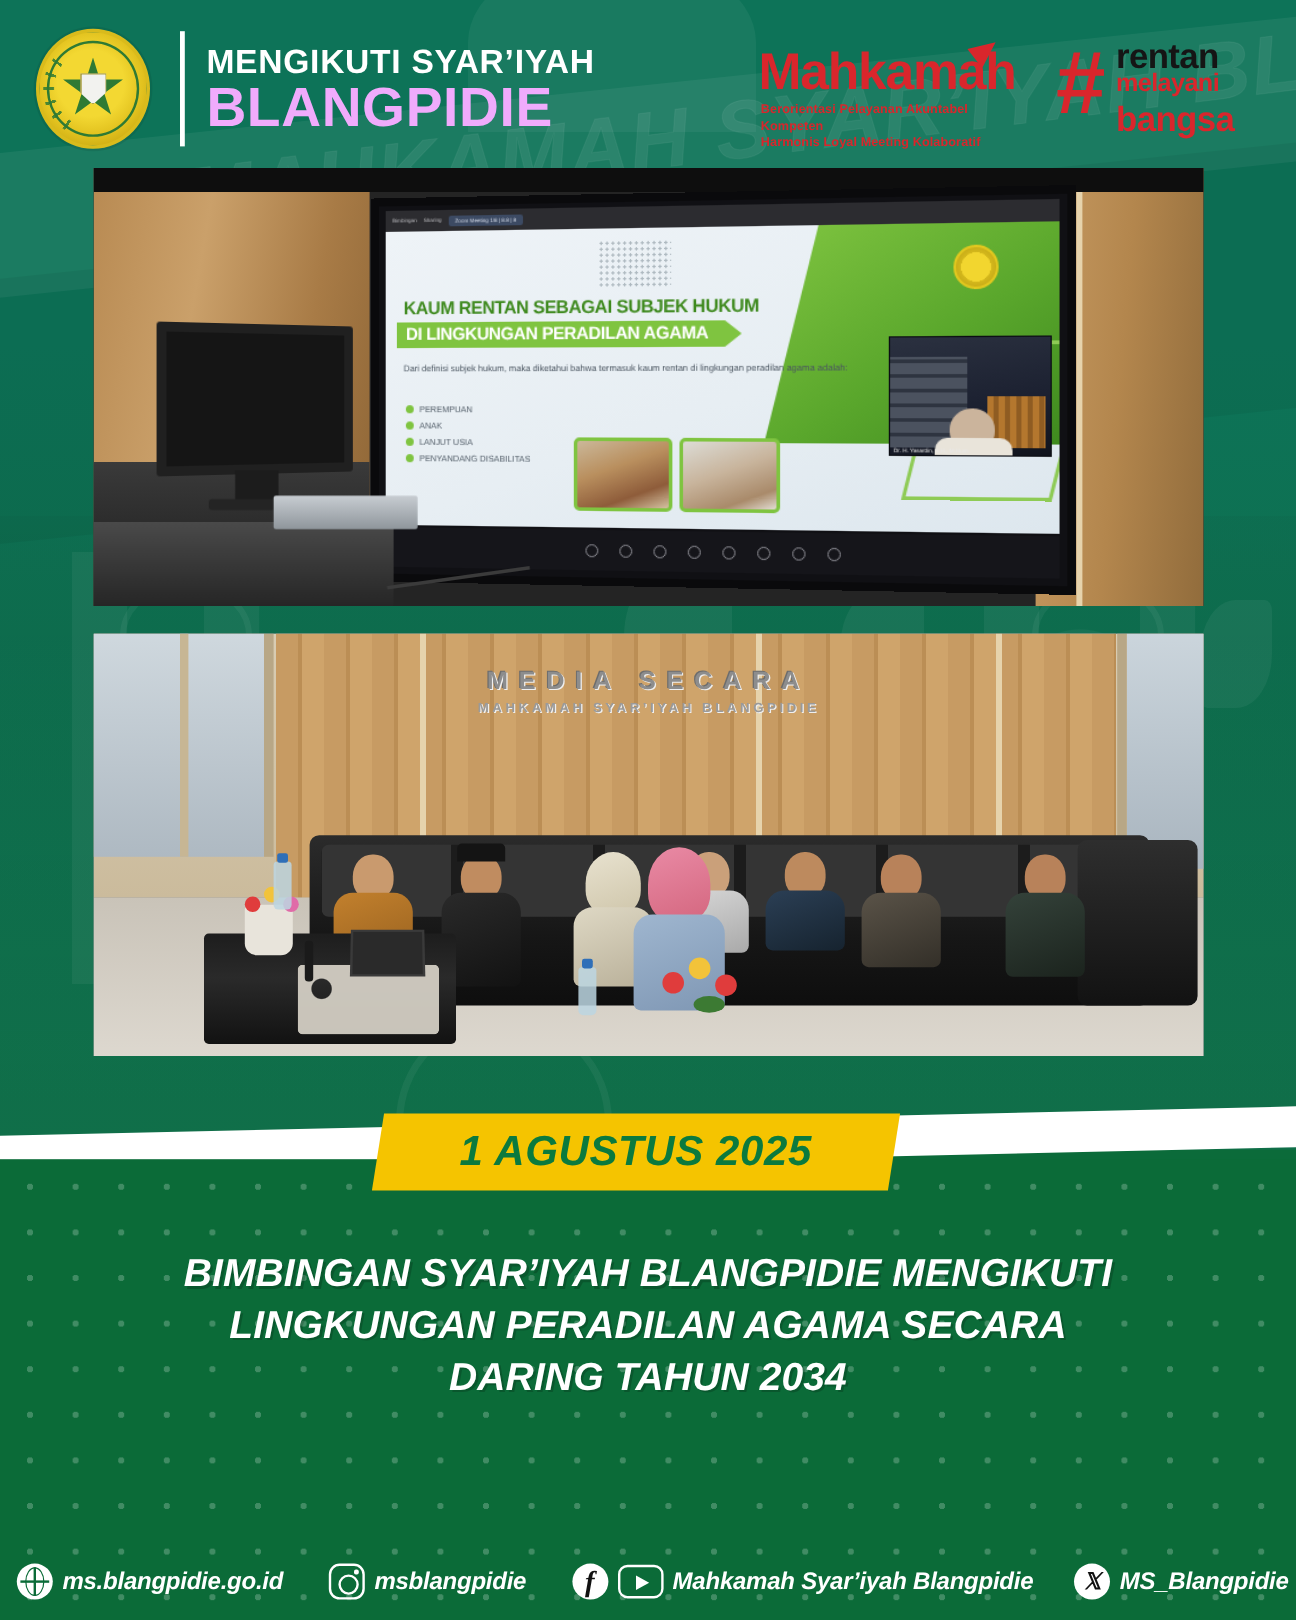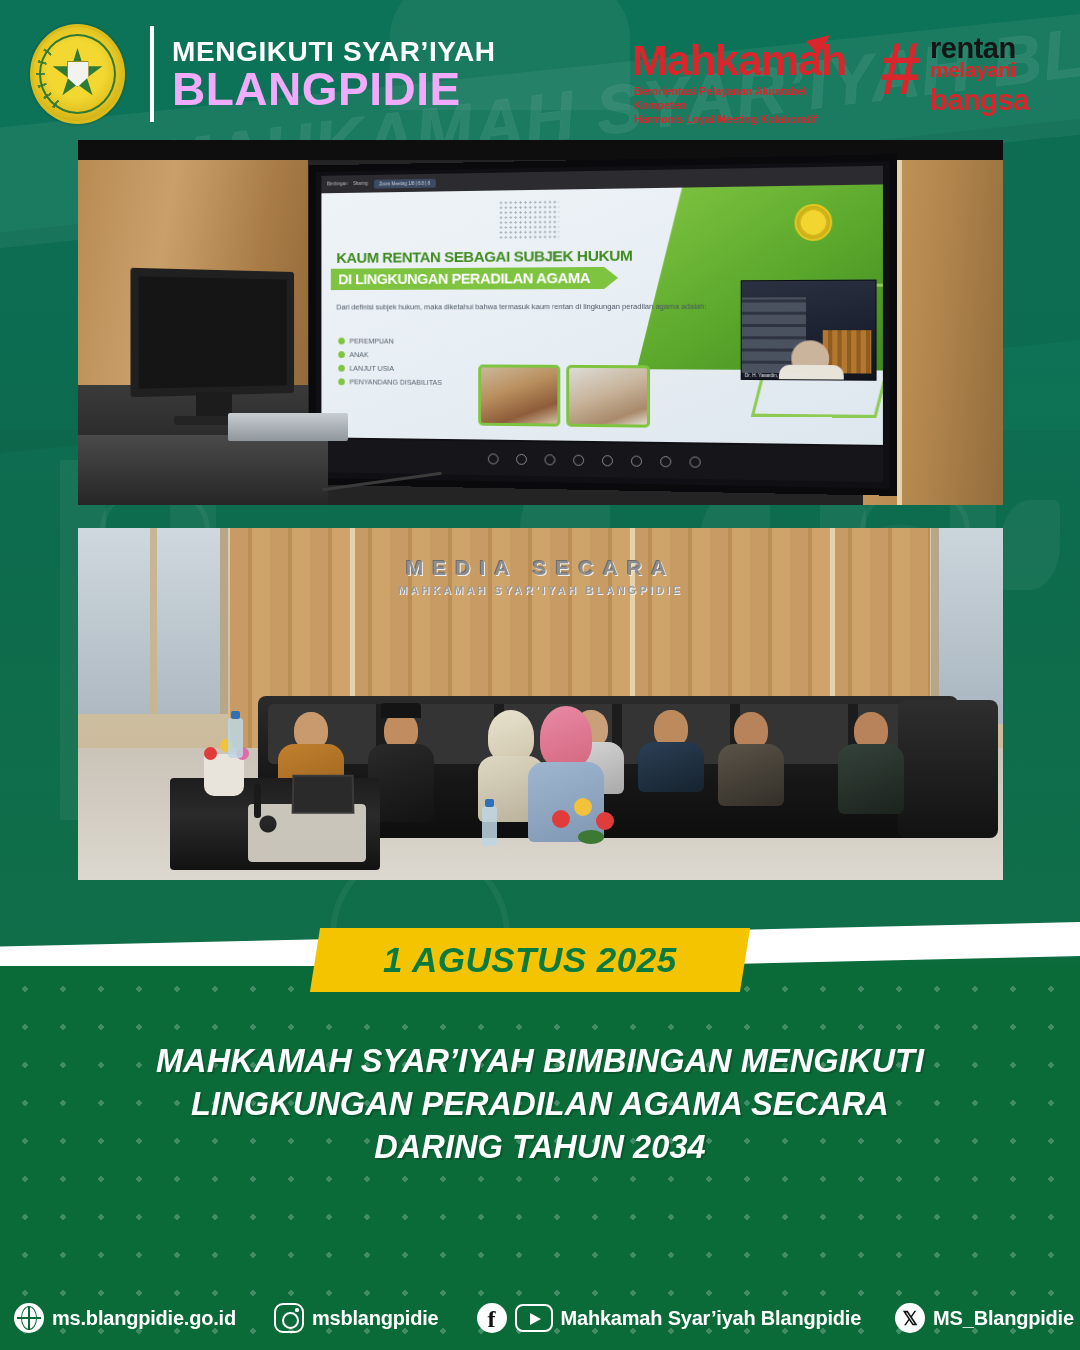--- a/index.html
+++ b/index.html
@@ -347,21 +347,21 @@
   .title-line {
     color:#ffffff; font-size:32.5px; font-weight:bold; font-style:italic;
     line-height:1.33; letter-spacing:0.1px;
     text-shadow:2px 2px 0 rgba(0,0,0,0.18);
     white-space:nowrap;
   }
 
   
   .footer {
     position:absolute; left:0; bottom:0; width:1080px; height:64px; z-index:9;
-    display:flex; align-items:center; gap:10px; padding:0 14px;
+    display:flex; align-items:center; gap:10px; padding:0 14px;font-style:italic;
   }
   .fi { display:flex; align-items:center; gap:8px; }
   .fi-label { color:#ffffff; font-size:20px; font-weight:bold; letter-spacing:-0.2px; white-space:nowrap; }
   .ic { flex:0 0 auto; display:block; }
   .sp { flex:0 0 auto; }
 
   .ic-globe { width:30px; height:30px; border-radius:50%; background:#fff; position:relative; }
   .ic-globe::before { content:""; position:absolute; left:50%; top:3px; width:1.8px; height:24px;
     margin-left:-0.9px; background:#0b6b38; }
   .ic-globe::after { content:""; position:absolute; left:3px; top:50%; width:24px; height:1.8px;
@@ -591,21 +591,21 @@
     <div class="p2-bottle" style="left:404px; bottom:34px;"></div>
     <div class="p2-laptop"></div>
     <div class="p2-mic"></div>
   </div>
 
   <div class="date-banner">
     <div class="date-text">1 AGUSTUS 2025</div>
   </div>
 
   <div class="title-wrap">
-    <div class="title-line">MAHKAMAH SYAR’IYAH BIMBINGAN MENGIKUTI</div>
+    <div class="title-line">BIMBINGAN SYAR’IYAH BLANGPIDIE MENGIKUTI</div>
     <div class="title-line">LINGKUNGAN PERADILAN AGAMA SECARA</div>
     <div class="title-line">DARING TAHUN 2034</div>
   </div>
 
   <div class="footer">
     <div class="fi">
       <span class="ic ic-globe">
           <i></i>
         </span>
       <span class="fi-label">ms.blangpidie.go.id</span>

